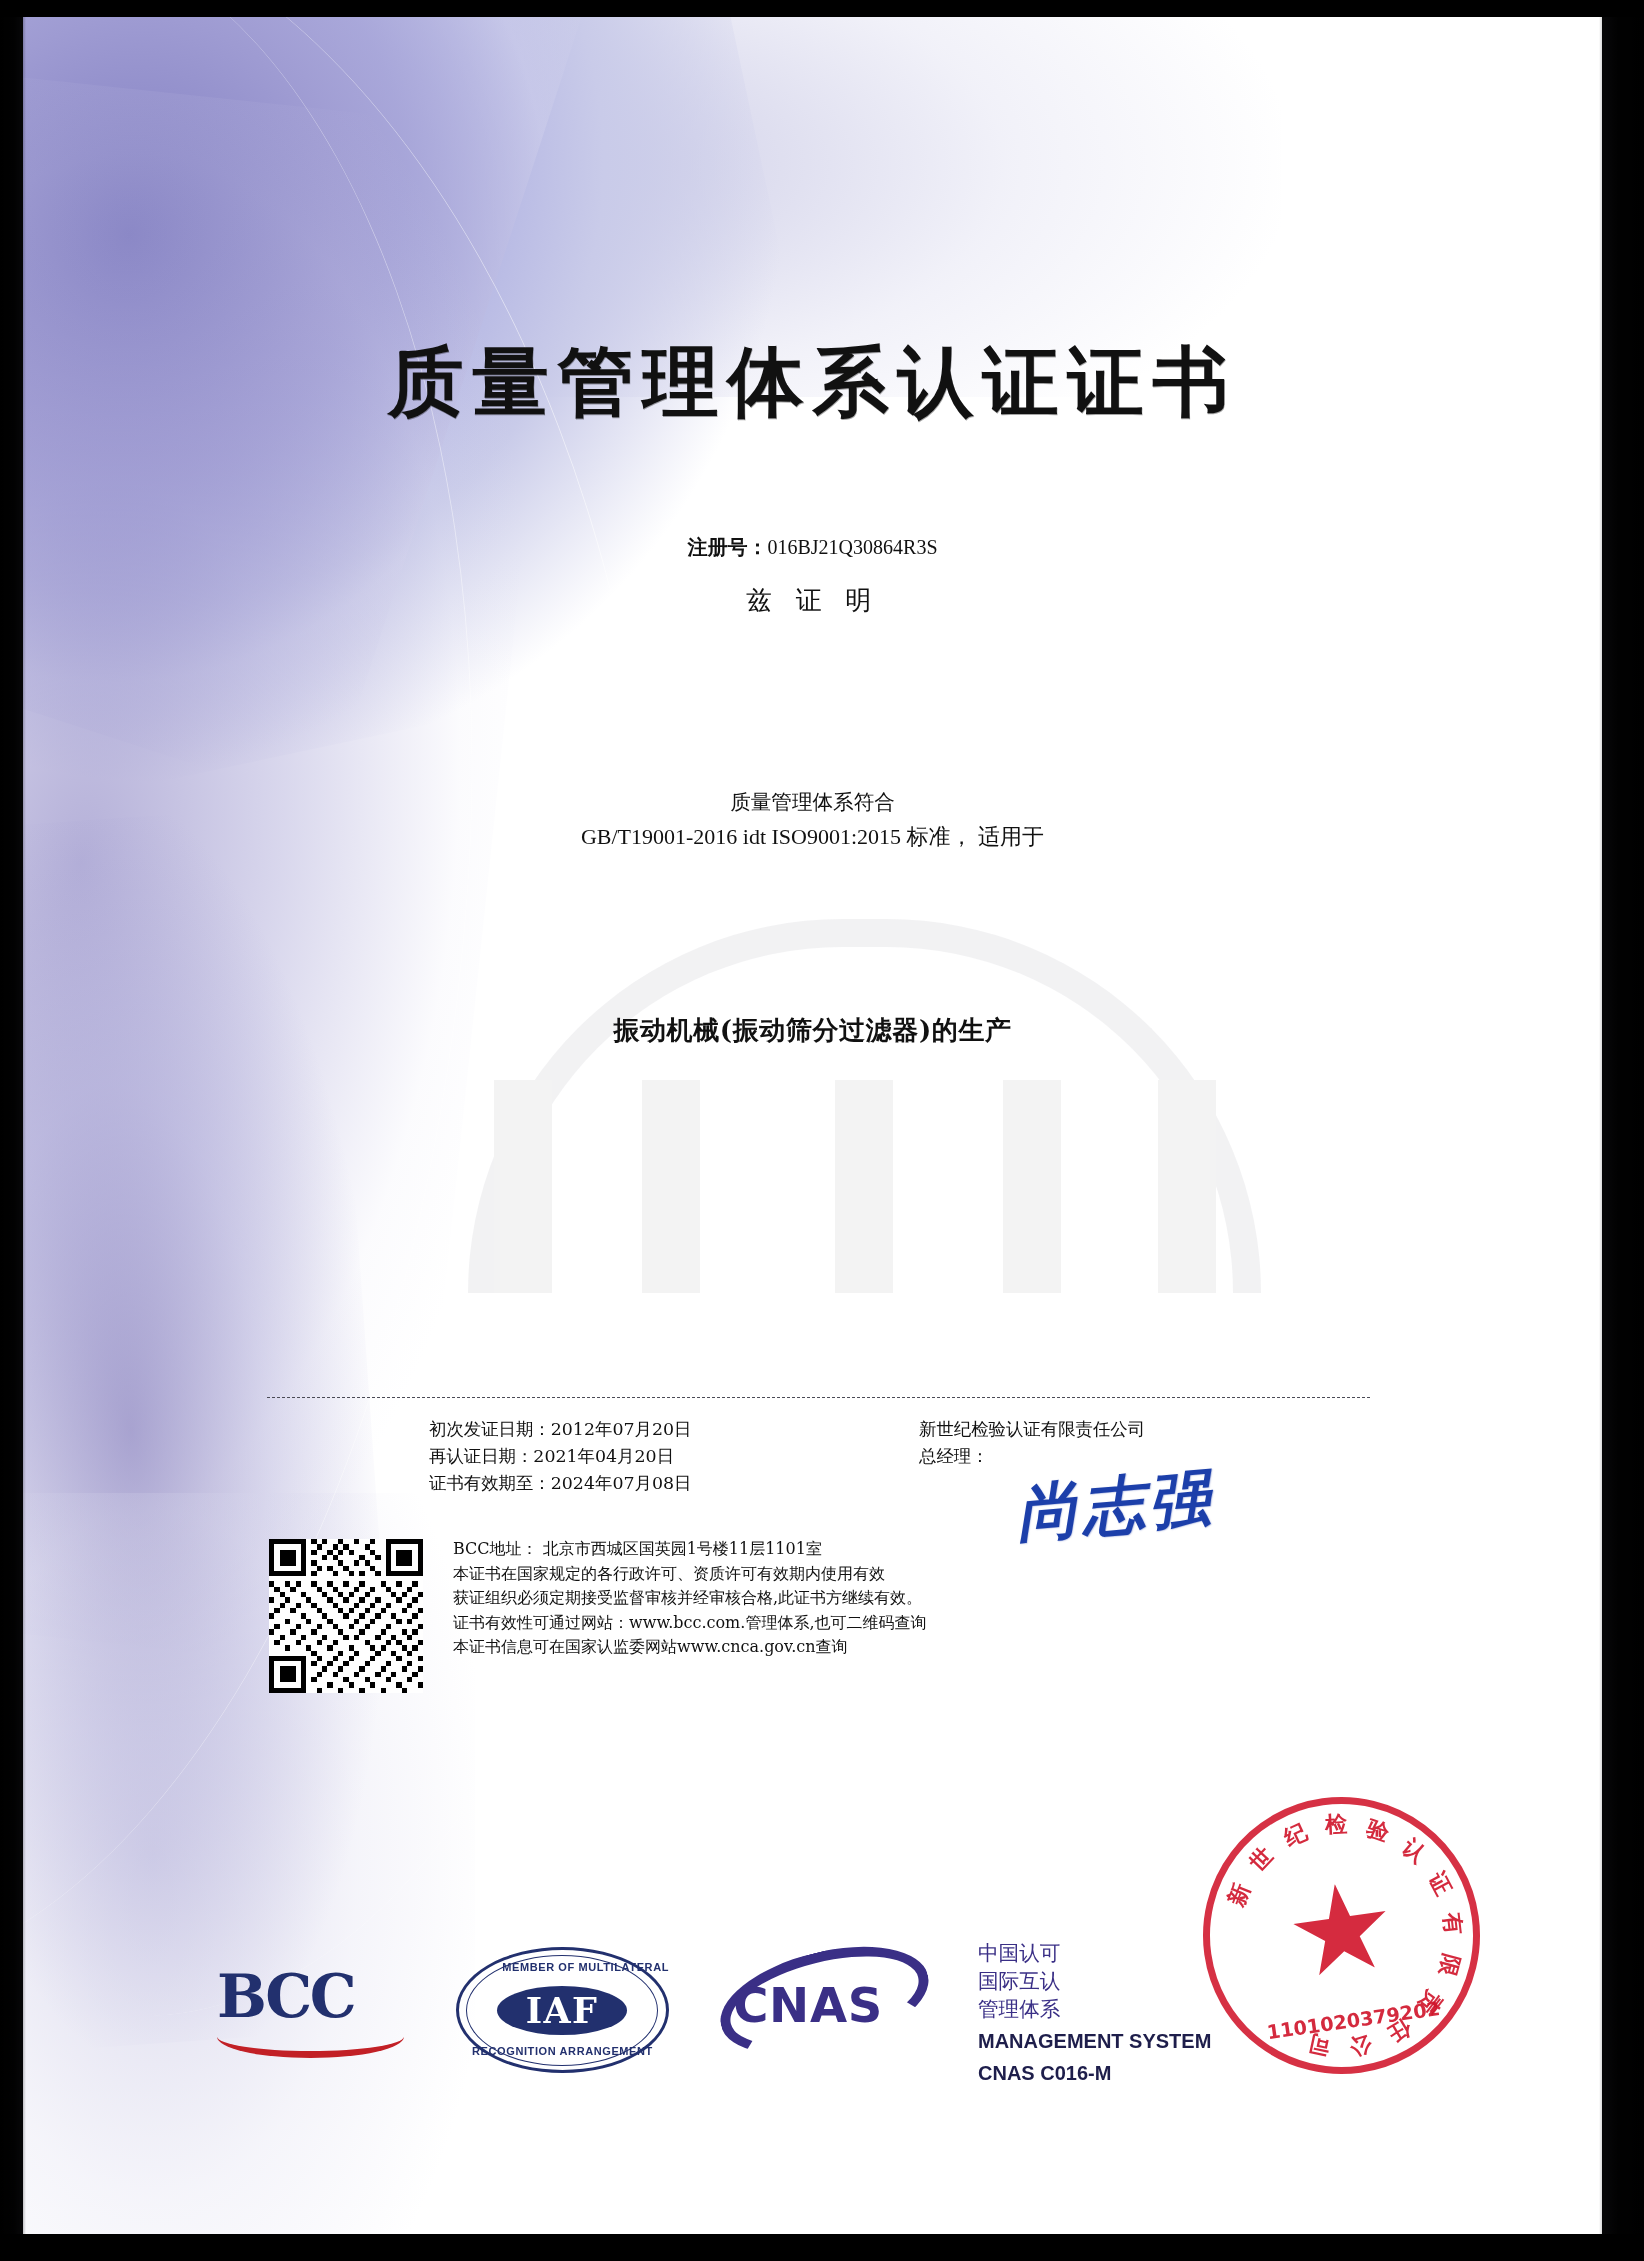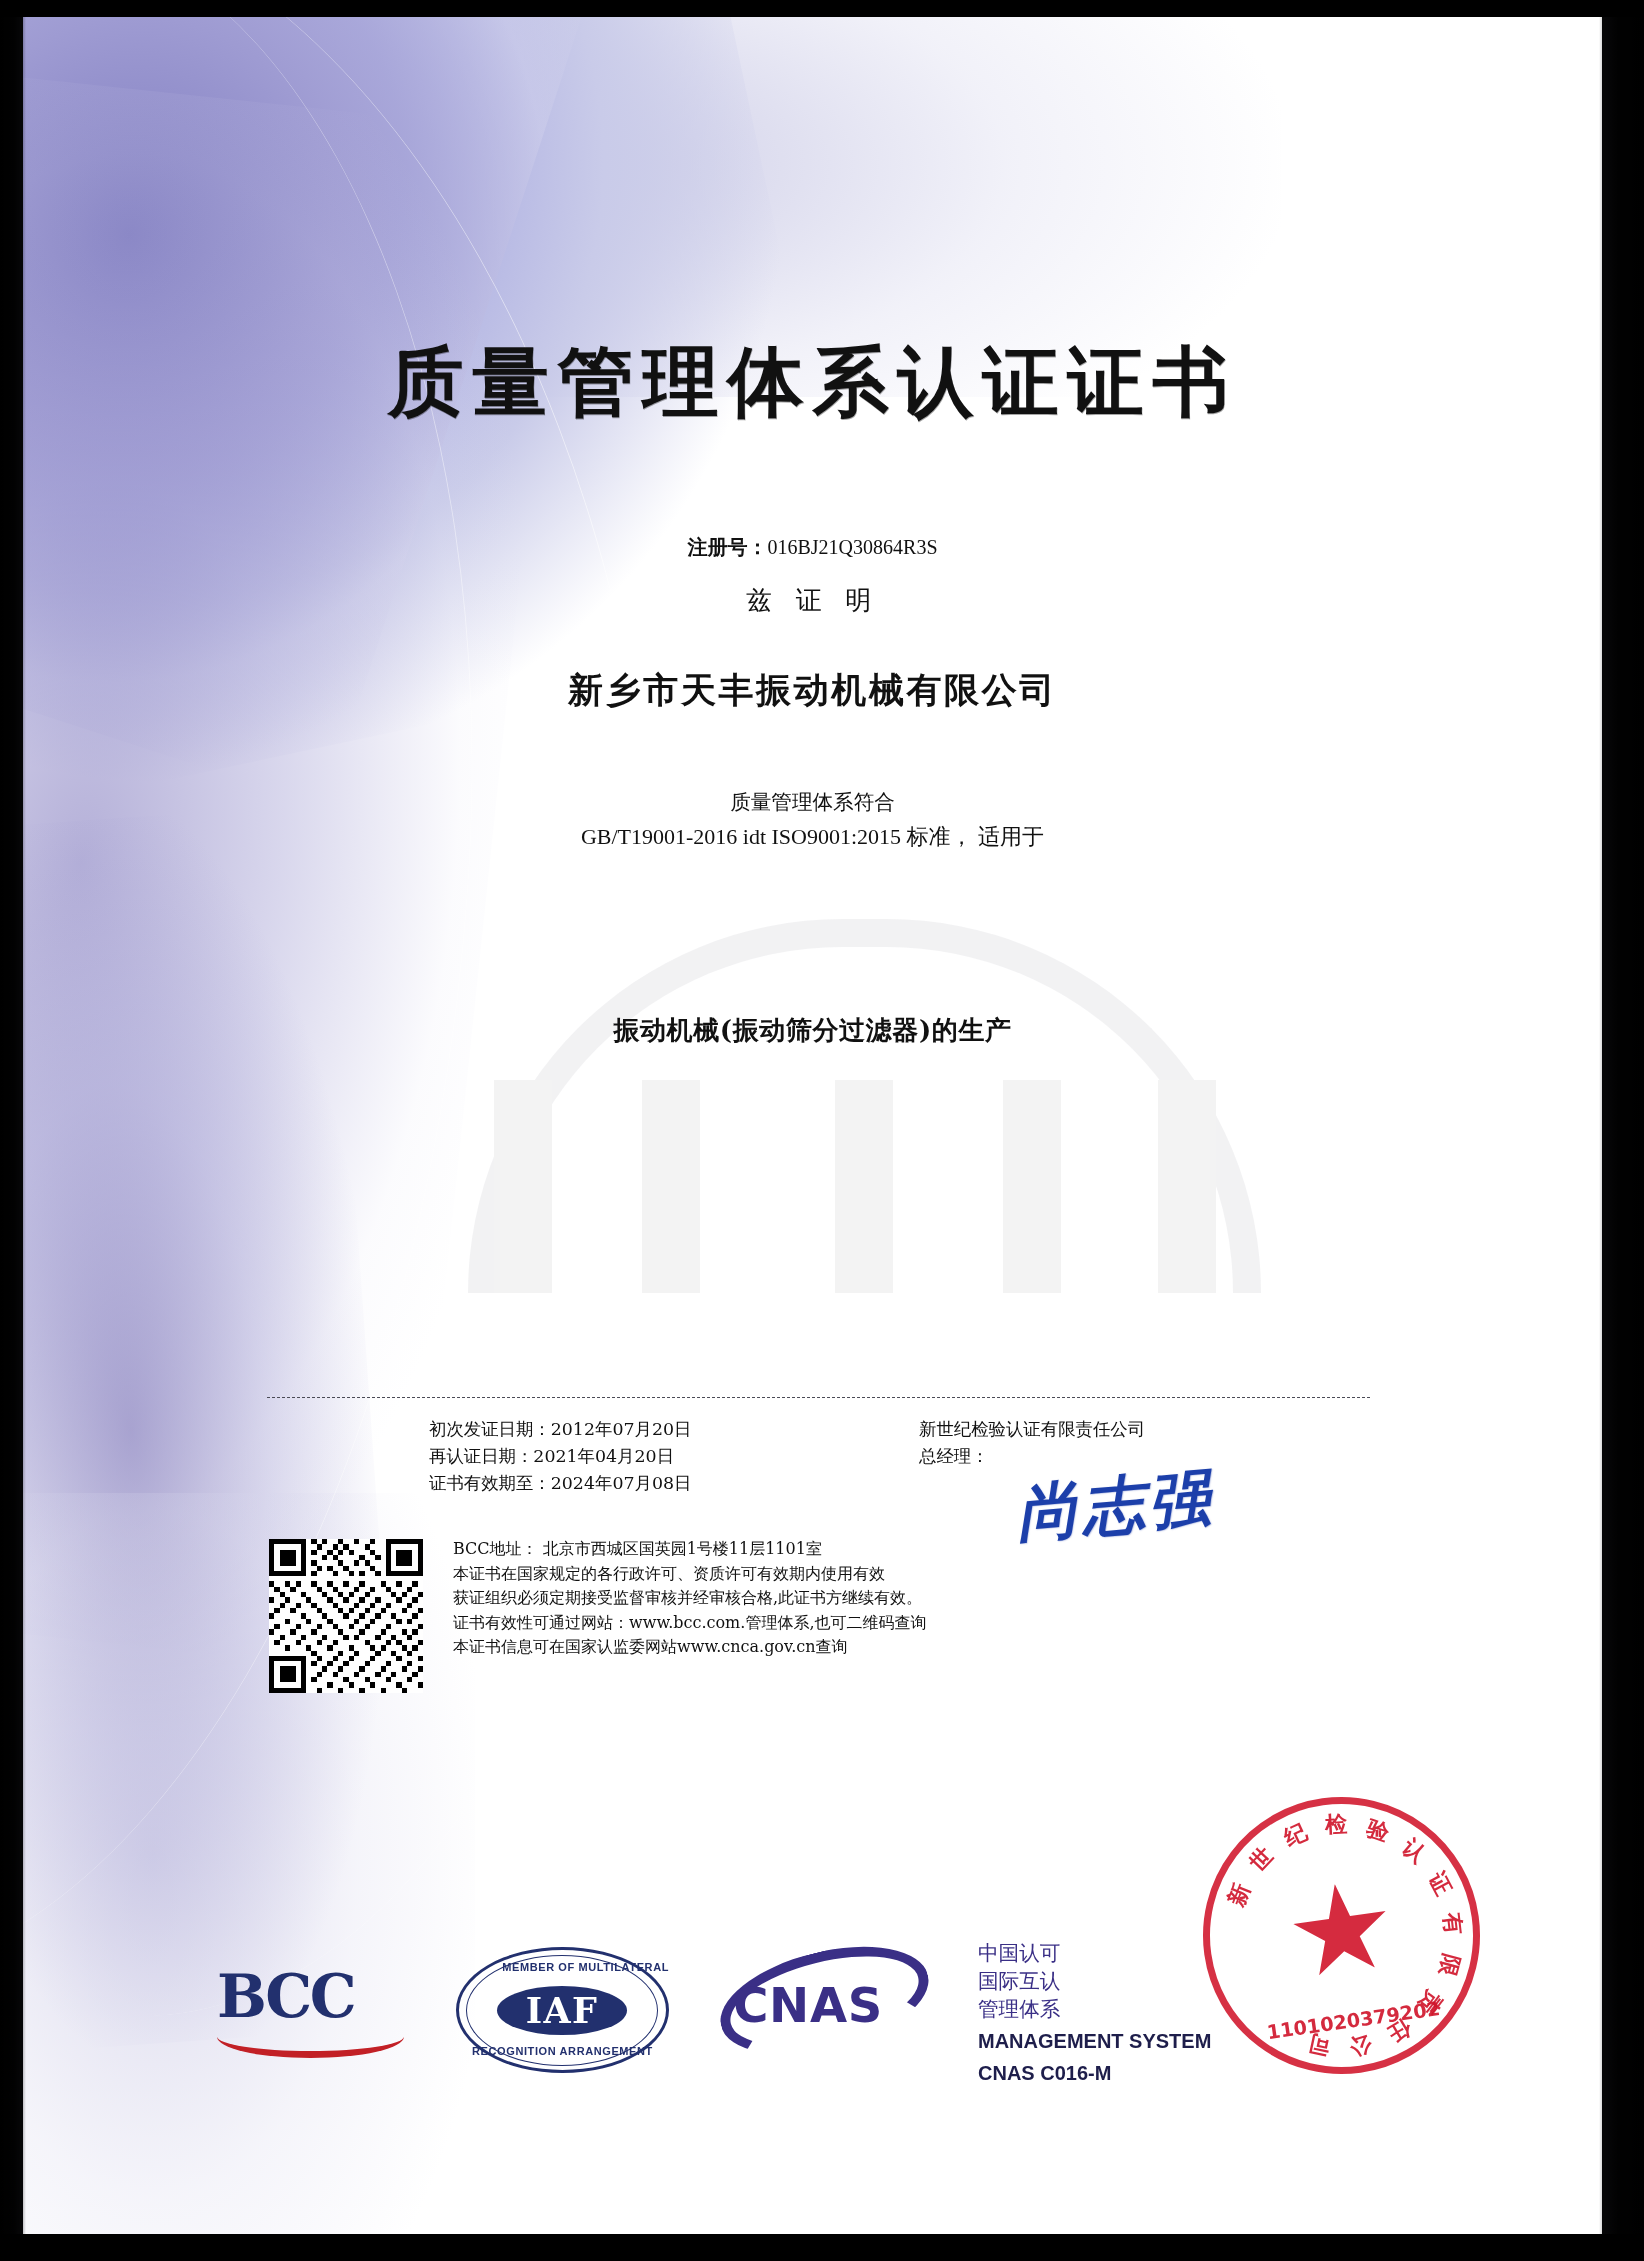--- a/index.html
+++ b/index.html
@@ -536,21 +536,20 @@
     <div class="cert-title">质量管理体系认证证书</div>
 
     <div class="reg-block">
       <div class="reg-line">
         <span>注册号：</span><span class="val">016BJ21Q30864R3S</span>
       </div>
     </div>
 
     <div class="hereby">兹 证 明</div>
 
-    <div class="company">新乡市天丰振动机械有限公司</div>
 
     <div class="standard-block">
       <div class="standard-line1">质量管理体系符合</div>
       <div class="standard-line2">GB/T19001-2016 idt ISO9001:2015 标准， 适用于</div>
     </div>
 
     <div class="scope">振动机械(振动筛分过滤器)的生产</div>
 
 
     <div class="divider"></div>

